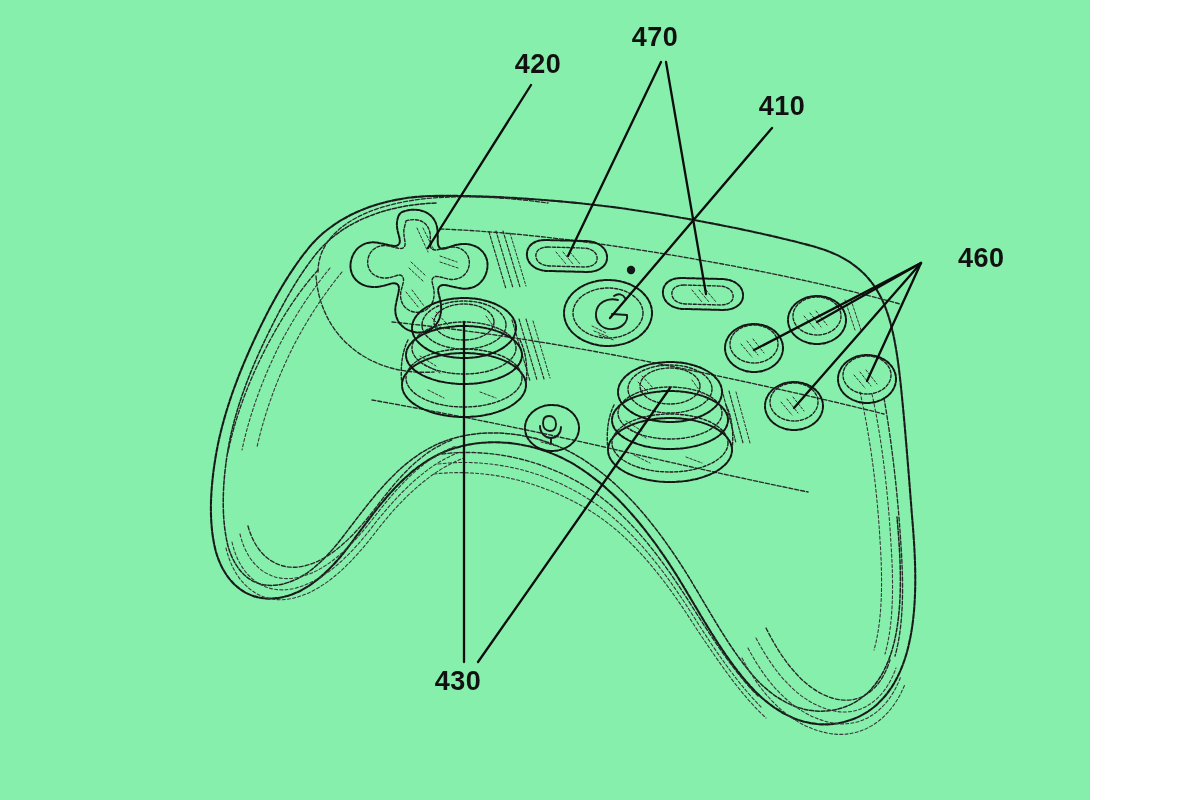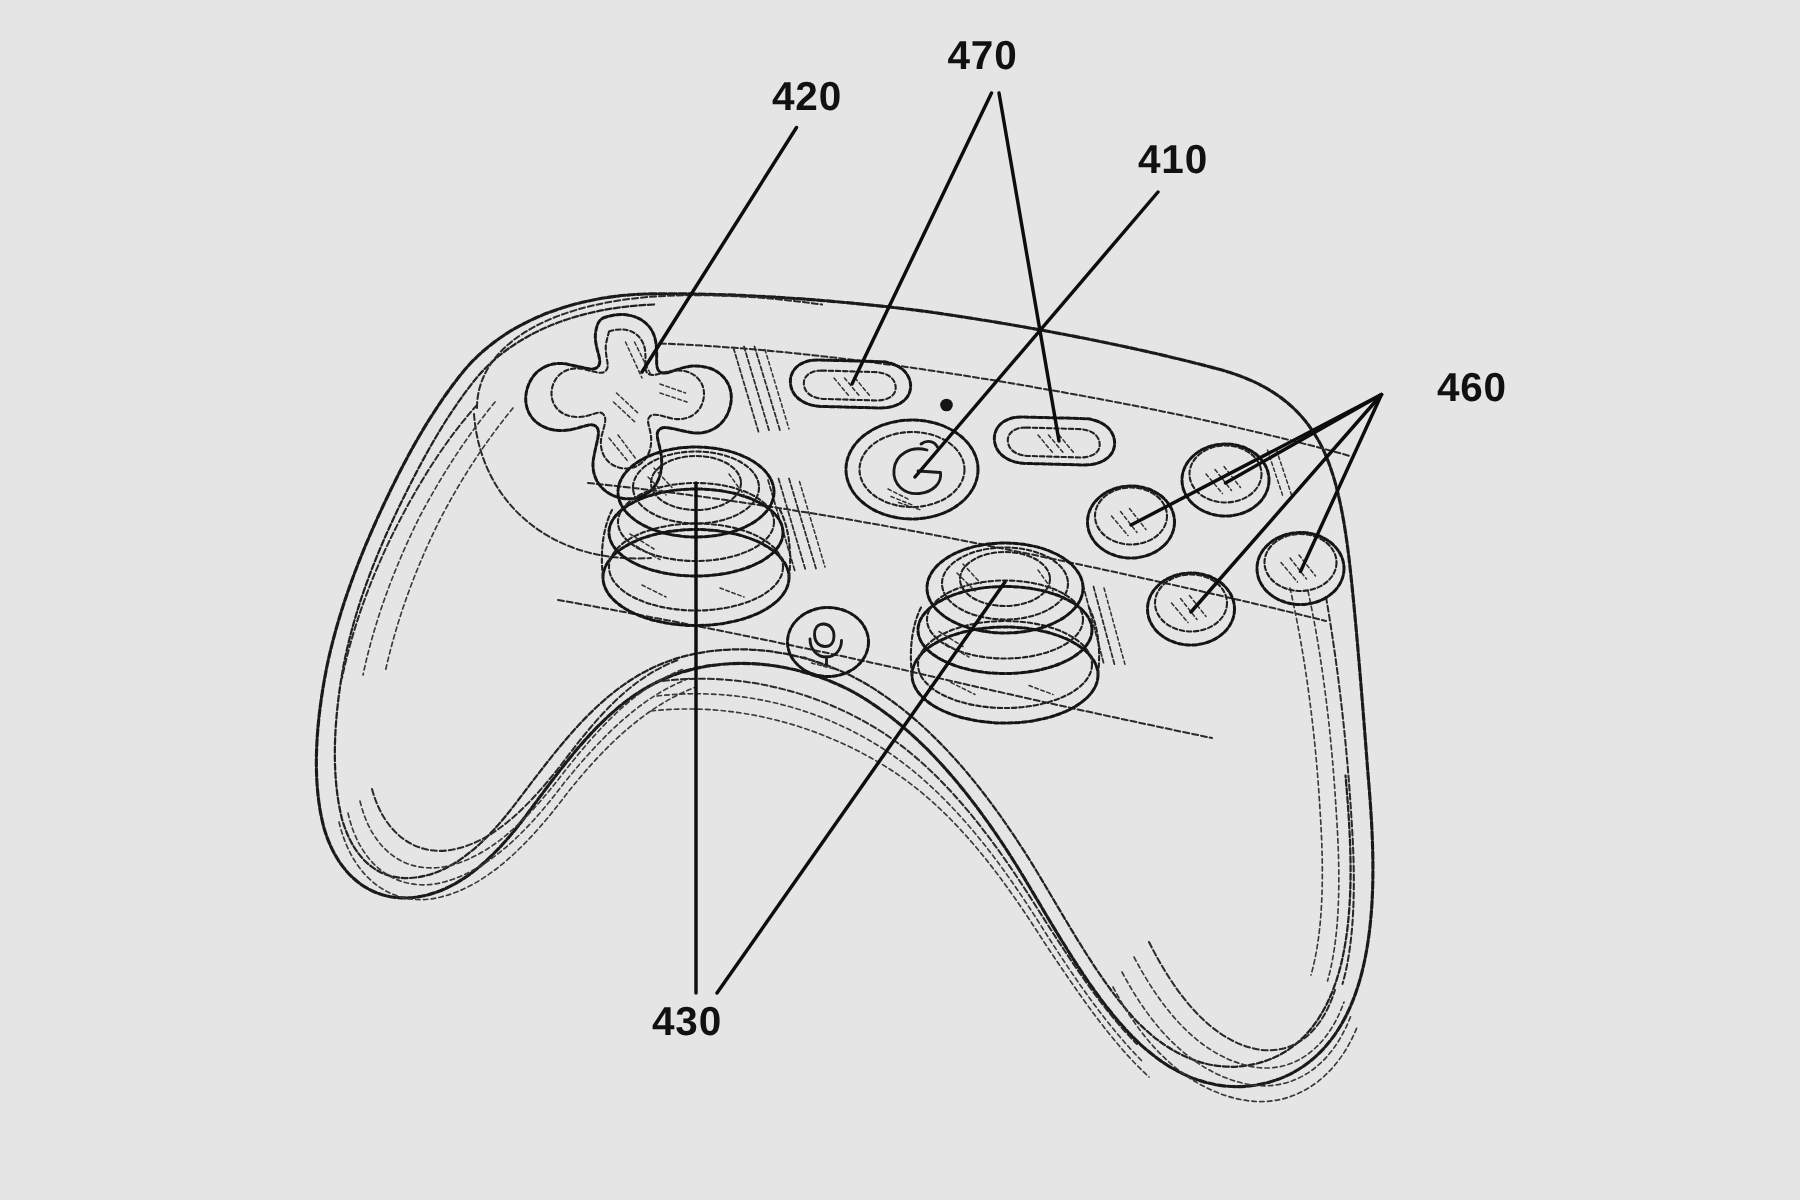--- a/index.html
+++ b/index.html
@@ -6,23 +6,23 @@
   html, body {
     margin: 0;
     padding: 0;
     background: #ffffff;
   }
   body {
     font-family: "Liberation Sans", sans-serif;
   }
   #figure-root {
     position: relative;
-    width: 1200px;
+    width: 1090px;
     height: 800px;
-    background: #e5e5e5;
+    background: #86efac;
     overflow: hidden;
   }
   #figure-svg {
     position: absolute;
     top: 0;
     left: 0;
     width: 1200px;
     height: 800px;
     display: block;
   }

